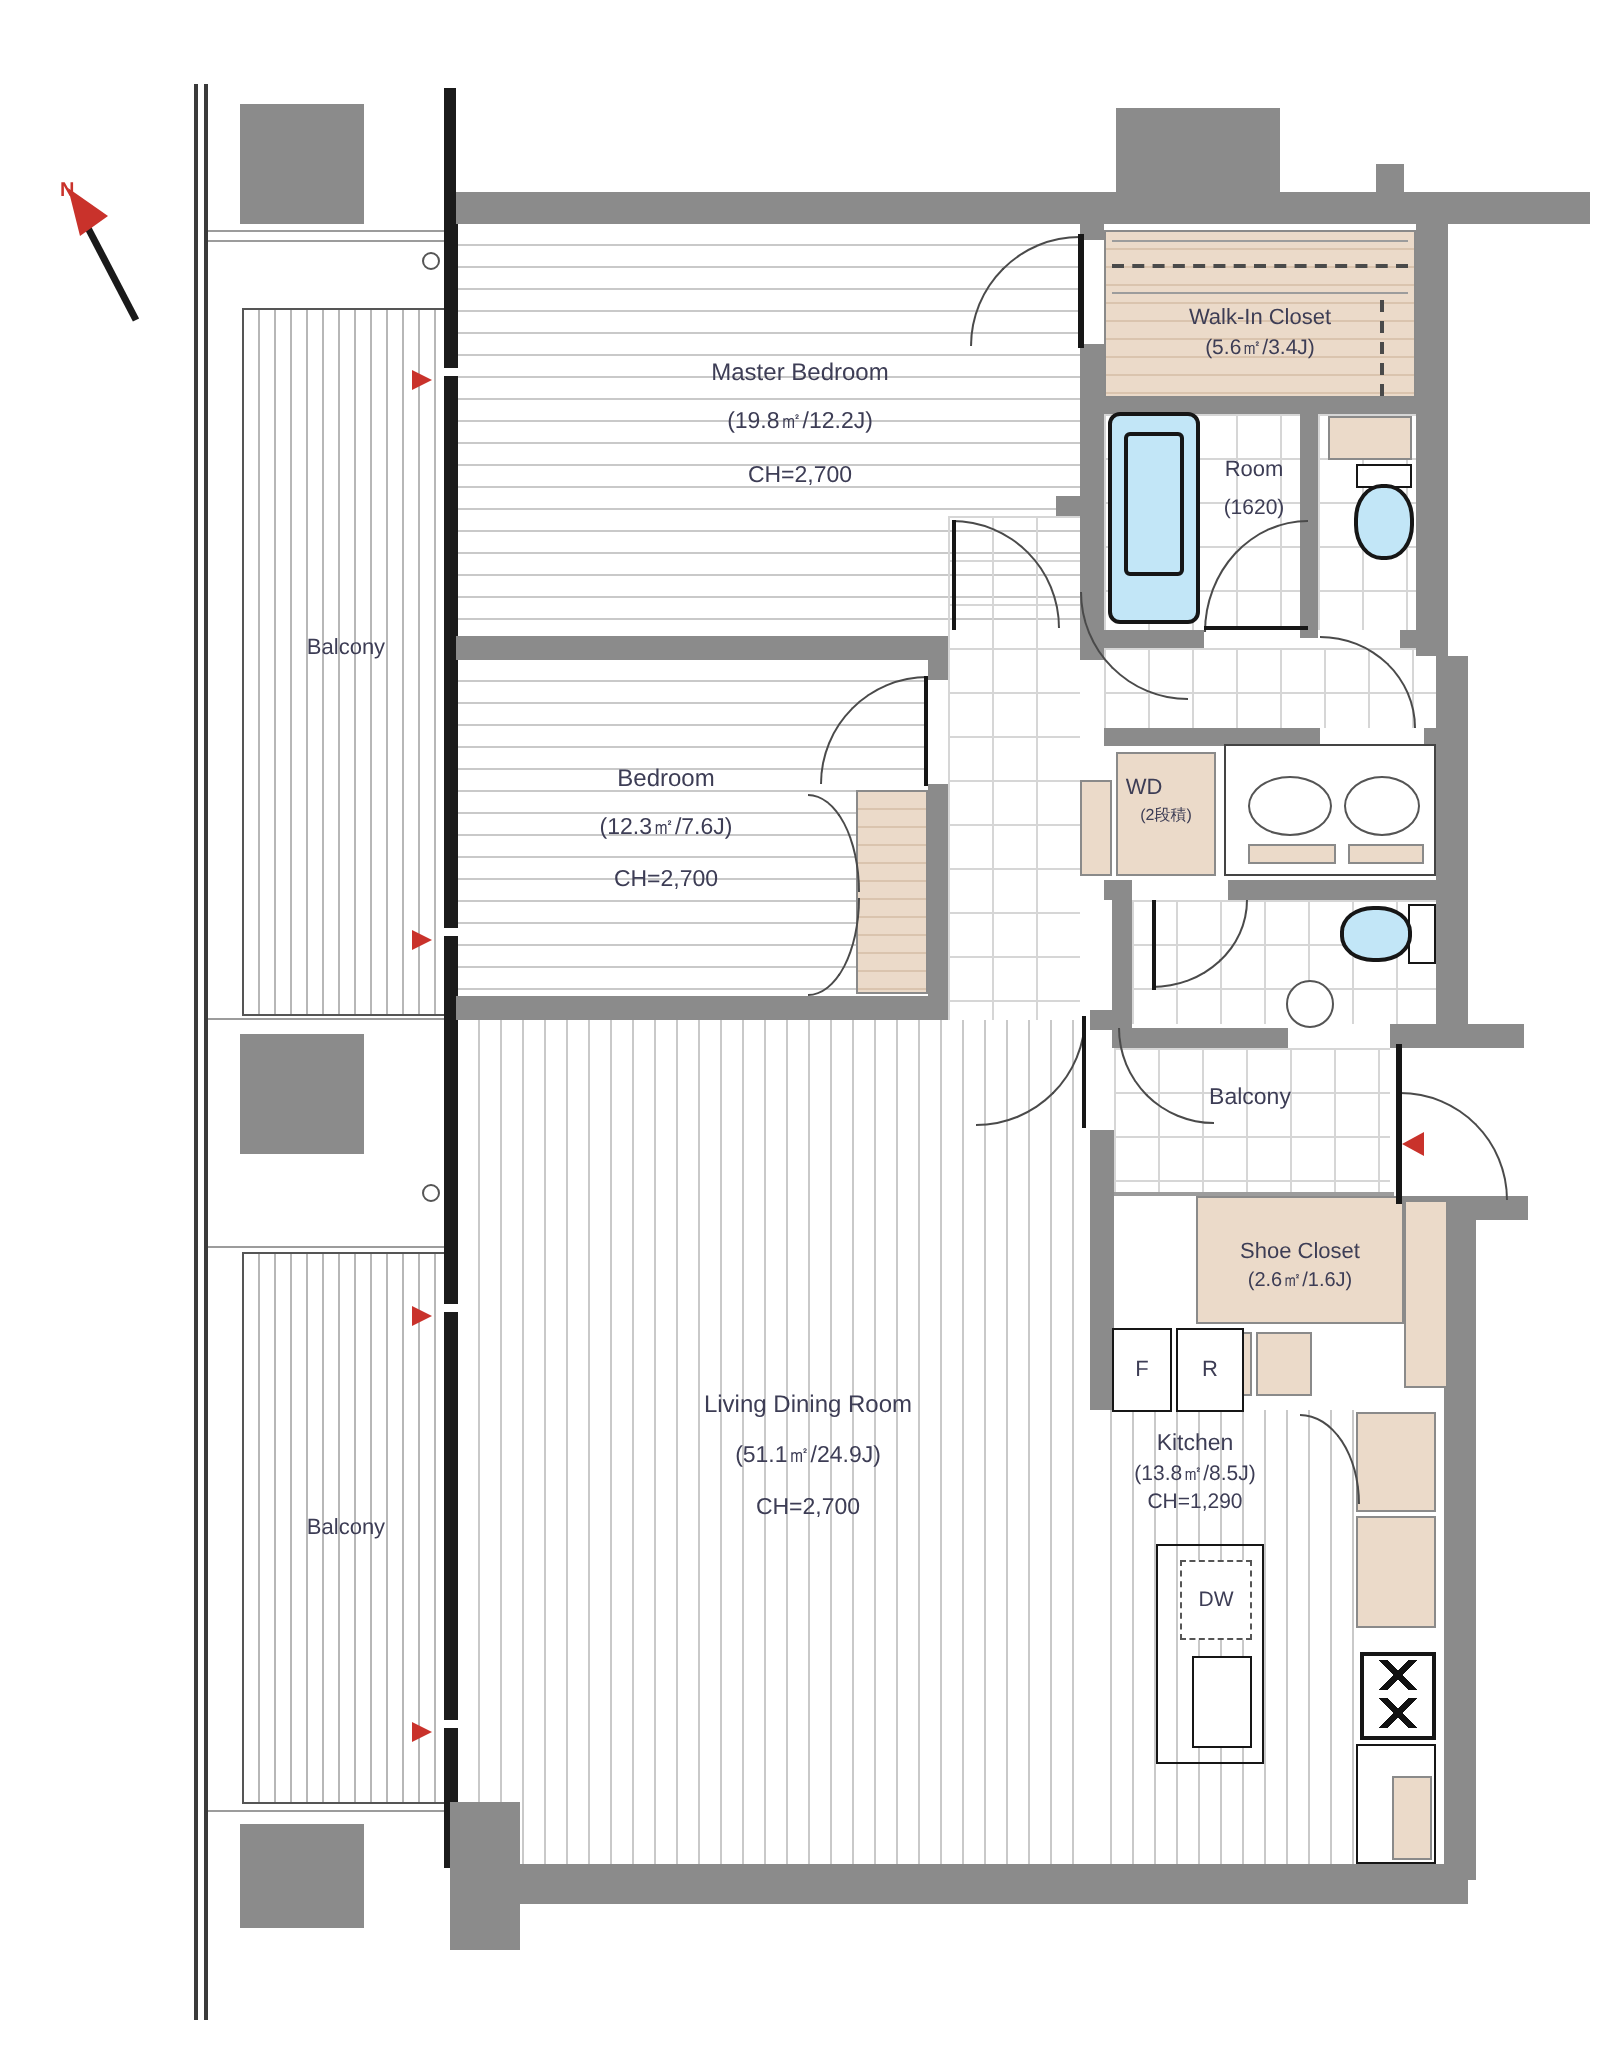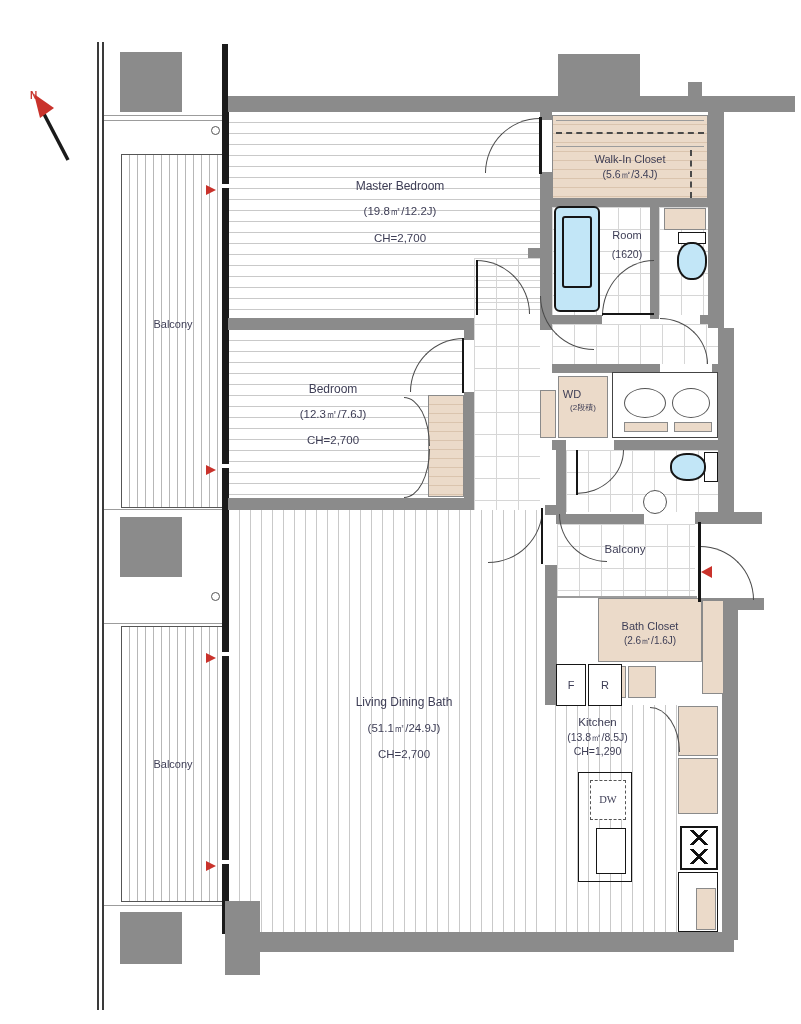--- a/index.html
+++ b/index.html
@@ -11,21 +11,21 @@
   .blk{position:absolute;background:#1b1b1b;}
   .wg{position:absolute;background:#fff;}
   .hair{position:absolute;background:#9c9c9c;}
   .fh{position:absolute;background:repeating-linear-gradient(180deg,#fff 0,#fff 10px,#c9c9c9 10px,#c9c9c9 11px);}
   .fv{position:absolute;background:repeating-linear-gradient(90deg,#fff 0,#fff 10px,#c9c9c9 10px,#c9c9c9 11px);}
   .bal{position:absolute;background:repeating-linear-gradient(90deg,#fff 0,#fff 7px,#b7b7b7 7px,#b7b7b7 8px);border:1px solid #555;box-sizing:border-box;}
   .tile{position:absolute;background-image:linear-gradient(#d6d6d6 1px,transparent 1px),linear-gradient(90deg,#d6d6d6 1px,transparent 1px);background-size:22px 22px;}
   .tan{position:absolute;background:#ebdac9;border:1px solid #8a8a8a;box-sizing:border-box;}
   .tanst{position:absolute;background:repeating-linear-gradient(180deg,#ebdac9 0,#ebdac9 8px,#dac4ae 8px,#dac4ae 9px);border:1px solid #8a8a8a;box-sizing:border-box;}
   .box{position:absolute;background:#fff;border:1.6px solid #161616;box-sizing:border-box;display:flex;align-items:center;justify-content:center;}
-  .dash{position:absolute;background:#fff;border:1.3px dashed #555;box-sizing:border-box;display:flex;align-items:center;justify-content:center;font-family:Liberation Serif, serif;}
+  .dash{position:absolute;background:#fff;border:1.3px dashed #555;box-sizing:border-box;display:flex;align-items:center;justify-content:center;}
   .wfix{position:absolute;background:#c2e6f7;border:2px solid #161616;box-sizing:border-box;}
   .bowl{position:absolute;background:#c2e6f7;border:2px solid #161616;border-radius:46%;box-sizing:border-box;}
   .tubin{position:absolute;border:2px solid #161616;border-radius:3px;box-sizing:border-box;}
   .oval{position:absolute;border:1.3px solid #555;border-radius:50%;box-sizing:border-box;background:#fff;}
   .arc{position:absolute;border:0 solid #4a4a4a;box-sizing:border-box;}
   .arc.tl{border-top-left-radius:100%;border-top-width:1.3px;border-left-width:1.3px;}
   .arc.tr{border-top-right-radius:100%;border-top-width:1.3px;border-right-width:1.3px;}
   .arc.bl{border-bottom-left-radius:100%;border-bottom-width:1.3px;border-left-width:1.3px;}
   .arc.br{border-bottom-right-radius:100%;border-bottom-width:1.3px;border-right-width:1.3px;}
   .leaf{position:absolute;background:#161616;}
@@ -192,37 +192,37 @@
   <div class="bline" style="left:102px;top:42px;width:2px;height:968px"></div>
 
   <div class="lbl" style="left:300px;top:180px;width:200px;font-size:12px">Master Bedroom</div>
   <div class="lbl" style="left:300px;top:205px;width:200px;font-size:11.5px">(19.8㎡/12.2J)</div>
   <div class="lbl" style="left:300px;top:232px;width:200px;font-size:11.5px">CH=2,700</div>
 
   <div class="lbl" style="left:233px;top:383px;width:200px;font-size:12px">Bedroom</div>
   <div class="lbl" style="left:233px;top:408px;width:200px;font-size:11.5px">(12.3㎡/7.6J)</div>
   <div class="lbl" style="left:233px;top:434px;width:200px;font-size:11.5px">CH=2,700</div>
 
-  <div class="lbl" style="left:304px;top:696px;width:200px;font-size:12px">Living Dining Bath</div>
+  <div class="lbl" style="left:304px;top:696px;width:200px;font-size:12px">Living Dining Room</div>
   <div class="lbl" style="left:304px;top:722px;width:200px;font-size:11.5px">(51.1㎡/24.9J)</div>
   <div class="lbl" style="left:304px;top:748px;width:200px;font-size:11.5px">CH=2,700</div>
 
   <div class="lbl" style="left:545px;top:716px;width:105px;font-size:11.5px">Kitchen</div>
   <div class="lbl" style="left:541px;top:731px;width:113px;font-size:10.5px">(13.8㎡/8.5J)</div>
   <div class="lbl" style="left:545px;top:745px;width:105px;font-size:10.5px">CH=1,290</div>
 
   <div class="lbl" style="left:560px;top:153px;width:140px;font-size:11px">Walk-In Closet</div>
   <div class="lbl" style="left:560px;top:168px;width:140px;font-size:10.5px">(5.6㎡/3.4J)</div>
 
   <div class="lbl" style="left:584px;top:229px;width:86px;font-size:11px">Room</div>
   <div class="lbl" style="left:584px;top:248px;width:86px;font-size:10.5px">(1620)</div>
 
   <div class="lbl" style="left:578px;top:543px;width:94px;font-size:11.5px">Balcony</div>
 
-  <div class="lbl" style="left:596px;top:620px;width:108px;font-size:11px">Bath Closet</div>
+  <div class="lbl" style="left:596px;top:620px;width:108px;font-size:11px">Shoe Closet</div>
   <div class="lbl" style="left:596px;top:635px;width:108px;font-size:10px">(2.6㎡/1.6J)</div>
 
   <div class="lbl" style="left:558px;top:388px;width:28px;font-size:11px">WD</div>
   <div class="lbl" style="left:558px;top:403px;width:50px;font-size:8px">(2段積)</div>
 
   <div class="lbl" style="left:131px;top:318px;width:84px;font-size:11px">Balcony</div>
   <div class="lbl" style="left:131px;top:758px;width:84px;font-size:11px">Balcony</div>
 
 </div>
 

